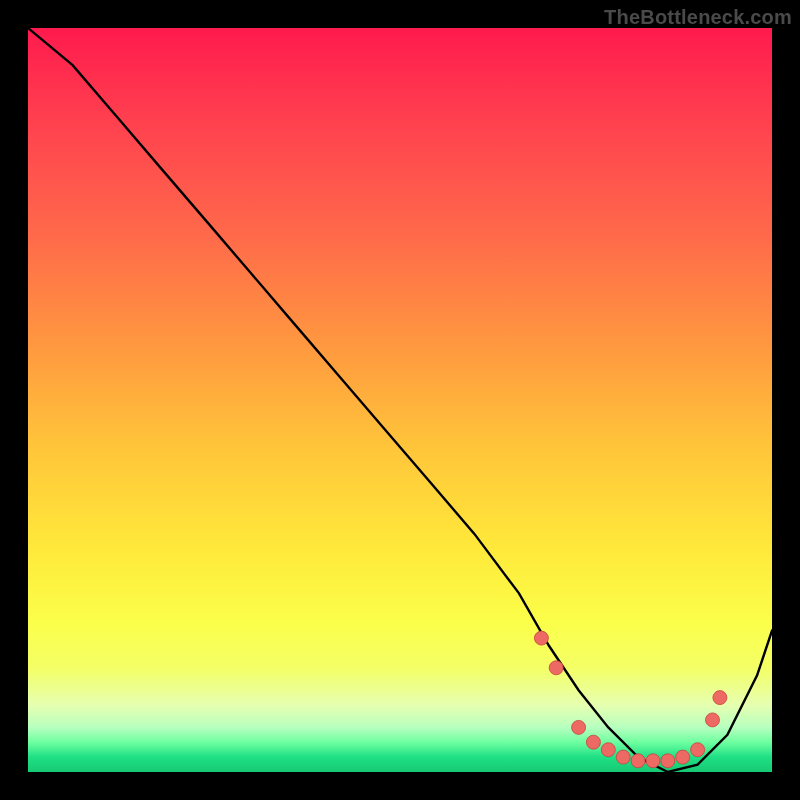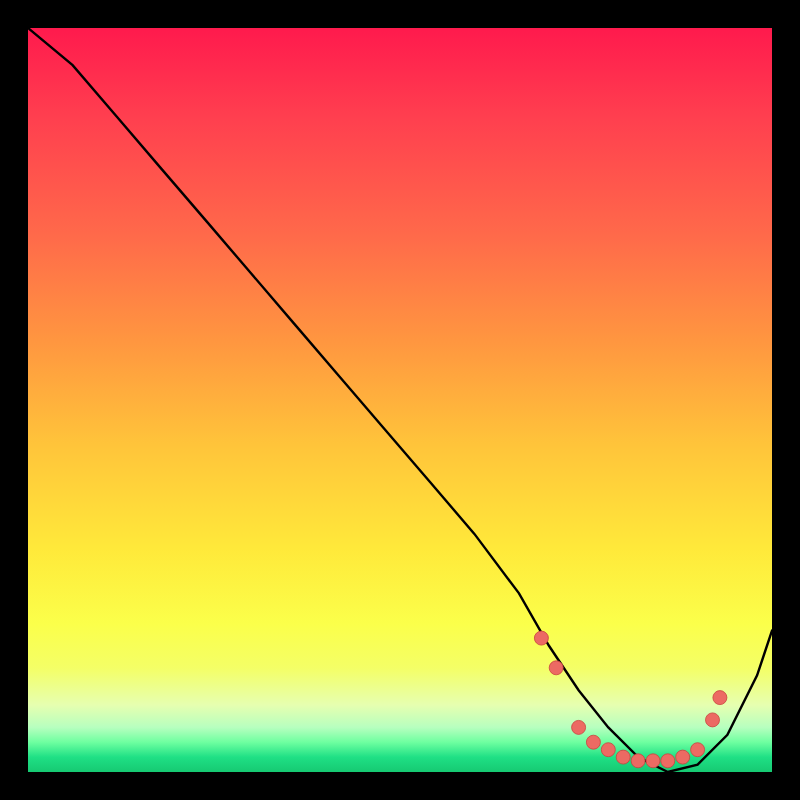--- a/index.html
+++ b/index.html
@@ -75,13 +75,14 @@
           <circle cx="610.1" cy="732.8" r="7" fill="#ec6a63" stroke="#c9433d" stroke-width="0.8"></circle>
           <circle cx="625.0" cy="732.8" r="7" fill="#ec6a63" stroke="#c9433d" stroke-width="0.8"></circle>
           <circle cx="639.8" cy="732.8" r="7" fill="#ec6a63" stroke="#c9433d" stroke-width="0.8"></circle>
           <circle cx="654.7" cy="729.1" r="7" fill="#ec6a63" stroke="#c9433d" stroke-width="0.8"></circle>
           <circle cx="669.6" cy="721.7" r="7" fill="#ec6a63" stroke="#c9433d" stroke-width="0.8"></circle>
           <circle cx="684.5" cy="691.9" r="7" fill="#ec6a63" stroke="#c9433d" stroke-width="0.8"></circle>
           <circle cx="691.9" cy="669.6" r="7" fill="#ec6a63" stroke="#c9433d" stroke-width="0.8"></circle>
         </g>
     </svg>
   </div>
+  <div class="watermark">TheBottleneck.com</div>
 </div>
 
 </body></html>

